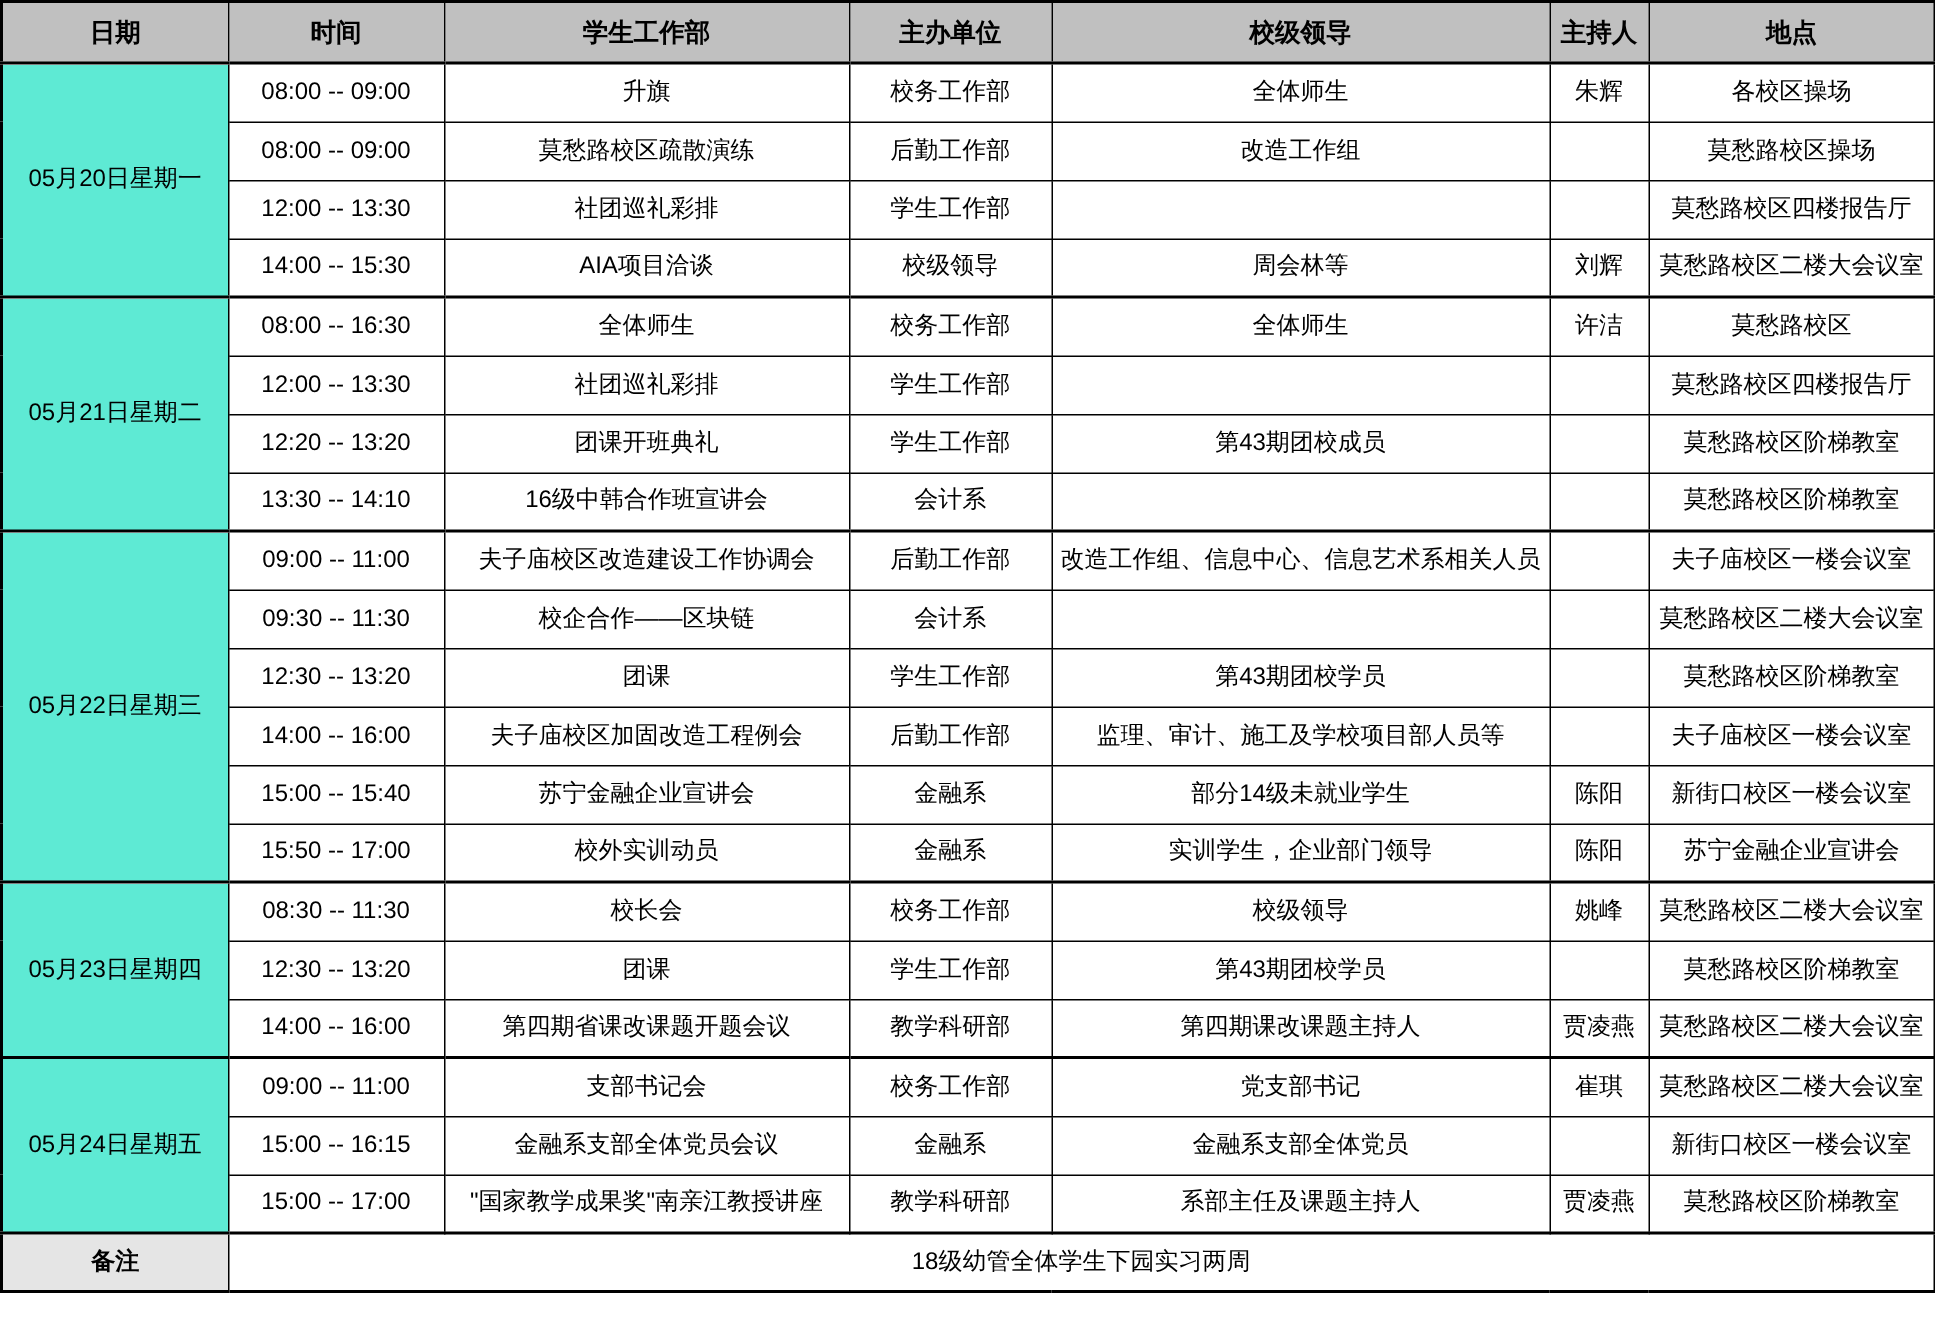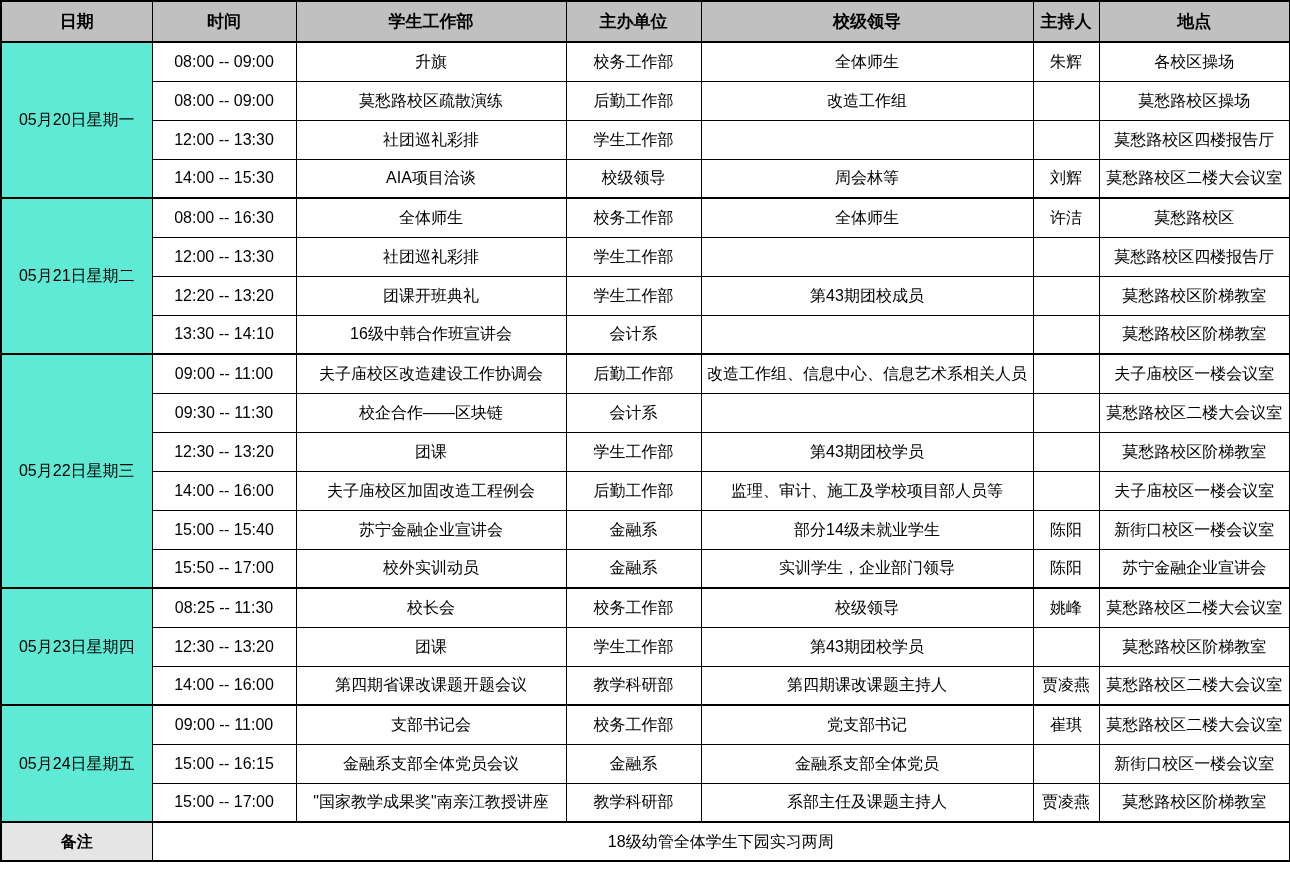--- a/index.html
+++ b/index.html
@@ -207,21 +207,21 @@
         <tr>
           <td class="time-cell">15:50 -- 17:00</td>
           <td class="name-cell">校外实训动员</td>
           <td class="host-unit-cell">金融系</td>
           <td class="attendees-cell">实训学生，企业部门领导</td>
           <td class="moderator-cell">陈阳</td>
           <td class="location-cell">苏宁金融企业宣讲会</td>
         </tr>
         <tr class="group-start">
           <td rowspan="3" class="date-cell">05月23日星期四</td>
-          <td class="time-cell">08:25 -- 11:30</td>
+          <td class="time-cell">08:30 -- 11:30</td>
           <td class="name-cell">校长会</td>
           <td class="host-unit-cell">校务工作部</td>
           <td class="attendees-cell">校级领导</td>
           <td class="moderator-cell">姚峰</td>
           <td class="location-cell">莫愁路校区二楼大会议室</td>
         </tr>
         <tr>
           <td class="time-cell">12:30 -- 13:20</td>
           <td class="name-cell">团课</td>
           <td class="host-unit-cell">学生工作部</td>

